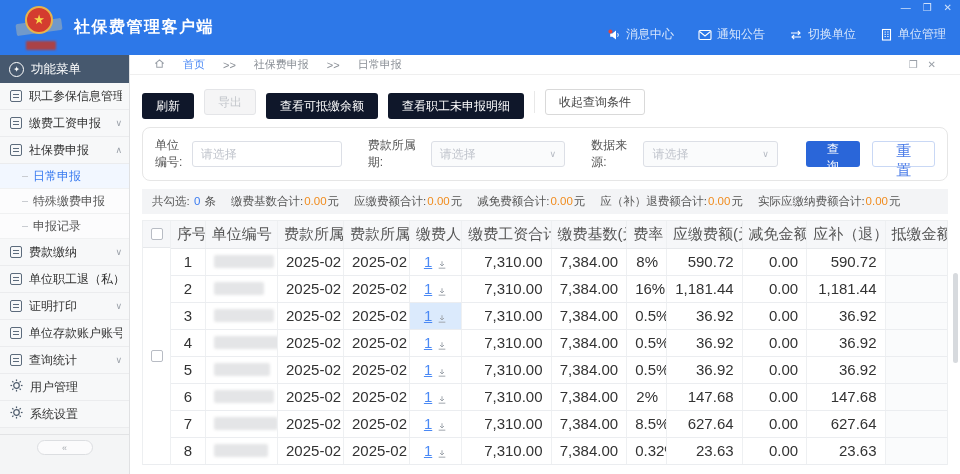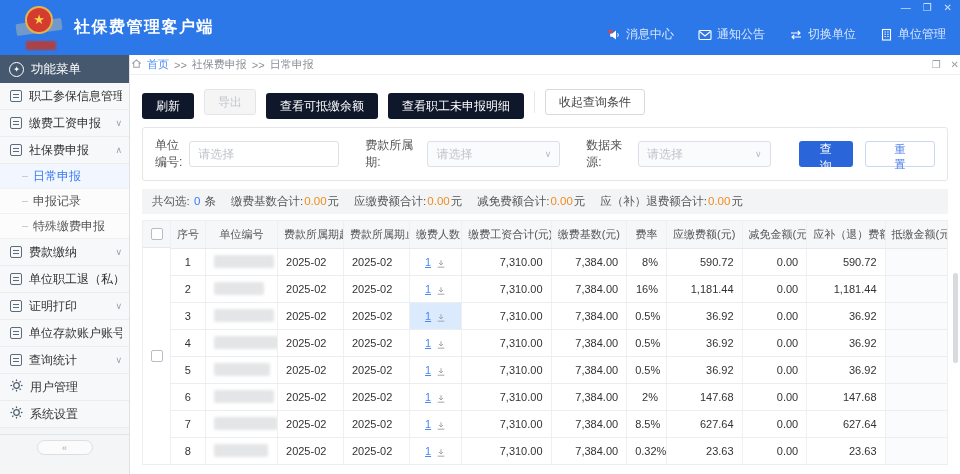--- a/index.html
+++ b/index.html
@@ -38,56 +38,56 @@
   .sb-sub { height:25px; display:flex; align-items:center; padding-left:33px; color:#555; background:#fcfcfd;
     border-bottom:1px solid #f0f1f2; cursor:pointer; position:relative; white-space:nowrap; }
   .sb-sub:before { content:''; position:absolute; left:22px; top:12px; width:6px; height:1px; background:#c9ccd1; }
   .sb-sub.active { color:#3a7bf0; background:#f2f7ff; }
   .sb-collapse { margin-top:6px; border-top:1px solid #e2e3e5; padding-top:5px; display:flex; justify-content:center; }
   .sb-collapse .pill { min-width:56px; height:15px; border:1px solid #dcdee1; border-radius:8px; background:#fbfbfc;
     color:#a7abb1; font-size:9px; display:flex; align-items:center; justify-content:center; cursor:pointer; }
 
   
   .content { flex:1; min-width:0; display:flex; flex-direction:column; background:#fff; position:relative; }
-  .crumb-bar { height:20px; flex:none; display:flex; align-items:center; gap:5px; padding:0 1px; font-size:11px; color:#8a8f96; border-bottom:1px solid #efefef; }
+  .crumb-bar { height:20px; flex:none; display:flex; align-items:center; gap:18px; padding:0 24px; font-size:11px; color:#8a8f96; border-bottom:1px solid #efefef; }
   .crumb-home { color:#4a89f5; }
   .crumb-right { margin-left:auto; display:flex; gap:10px; color:#9aa0a8; font-size:10px; }
   .crumb-right span { cursor:pointer; }
 
   .toolbar { display:flex; align-items:center; gap:10px; padding:10px 12px 8px; flex:none; }
   .btn { height:26px; padding:0 13px; font-size:12px; border-radius:3px; border:1px solid transparent;
     display:inline-flex; align-items:center; cursor:pointer; white-space:nowrap; }
   .btn-primary { background:#0f172a; color:#fff;margin-top:8px; }
   .btn-disabled { background:#f5f5f6; color:#c3c6cb; border-color:#e4e5e8; }
   .btn-plain { background:#fff; color:#444; border-color:#d9d9d9; }
   .divider-v { width:1px; height:22px; background:#e8e8e8; }
 
-  .filter-panel { margin:0 12px; border:1px solid #e6e6e6; border-radius:3px; padding:9px 12px; display:flex; align-items:center; font-size:12px; color:#555; flex:none;justify-content:space-between; }
+  .filter-panel { margin:0 12px; border:1px solid #e6e6e6; border-radius:8px; padding:9px 12px; display:flex; align-items:center; font-size:12px; color:#555; flex:none;justify-content:space-between; }
   .f-group { display:flex; align-items:center; gap:7px; margin-right:26px; }
   .f-input { width:150px; height:26px; border:1px solid #dcdfe6; border-radius:3px; padding:0 8px; font-size:12px; color:#606266; outline:none; }
   .f-input::placeholder { color:#c0c4cc; }
   .f-select { width:150px; height:26px; border:1px solid #dcdfe6; border-radius:3px; padding:0 8px; font-size:12px;
     color:#c0c4cc; background:#fafbfc; display:flex; align-items:center; justify-content:space-between; cursor:pointer; }
   .f-select .arrow { color:#b4b9c2; font-size:9px; }
   .btn-search { background:#2a66d9; color:#fff; height:26px; padding:0 15px; border-radius:3px; font-size:12px; border:none; margin-left:2px; cursor:pointer; }
-  .btn-reset { background:#fff; color:#4a7be8; border:1px solid #c9d8f5; height:26px; padding:0 23px; border-radius:3px; font-size:11px; margin-left:12px; cursor:pointer; }
+  .btn-reset { background:#fff; color:#4a7be8; border:1px solid #c9d8f5; height:26px; padding:0 15px; border-radius:3px; font-size:15px; margin-left:12px; cursor:pointer; }
 
   .summary { margin:8px 12px 0; background:#f3f4f6; height:25px; display:flex; align-items:center; padding:0 10px; font-size:11.5px; color:#555; flex:none; white-space:nowrap; overflow:hidden; }
   .sum-item { margin-right:15px; }
   .sum-val { color:#f08c1e; margin:0 1px; }
   .sum-sel { color:#3a7bf0; margin:0 1px; }
 
   
   .table-area { margin:6px 12px 0; display:flex; border:1px solid #edeff1; border-bottom:none; flex:none; }
   .check-col { width:28px; flex:none; border-right:1px solid #eef0f2; display:flex; flex-direction:column; }
   .check-head { height:27px; background:#f6f7f9; border-bottom:1px solid #e6e8eb; display:flex; align-items:center; justify-content:center; }
   .check-body { flex:1; display:flex; align-items:center; justify-content:center; border-bottom:1px solid #ebedf0; }
   .cbx { width:12px; height:12px; border:1px solid #b8bcc4; border-radius:2px; background:#fff; cursor:pointer; }
 
-  table { flex:1; border-collapse:collapse; table-layout:fixed; font-size:11px; width:100%; }
+  table { flex:1; border-collapse:collapse; table-layout:fixed; font-size:15px; width:100%; }
   th { height:27px; background:#f6f7f9; color:#555; font-weight:normal; border-bottom:1px solid #e6e8eb;
     border-right:1px solid #eef0f2; padding:0 6px; text-align:center; white-space:nowrap; overflow:hidden; }
   td { height:27px; border-bottom:1px solid #ebedf0; border-right:1px solid #eef0f2; padding:0 8px; color:#333; white-space:nowrap; overflow:hidden; }
   th:last-child, td:last-child { border-right:none; }
   td.num { text-align:right; }
   td.ctr { text-align:center; }
   td.c-offset { background:#fafbfc; }
   .redact { width:60px; height:13px; background:#e4e5e7; border-radius:2px; filter:blur(1.5px); }
   tr:nth-child(2) .redact { width:50px; } tr:nth-child(4) .redact { width:66px; }
   tr:nth-child(5) .redact { width:56px; } tr:nth-child(7) .redact { width:64px; }
@@ -175,24 +175,24 @@
     </div>
     <div class="sb-item">
       <span class="sq-icon"></span>
       <span class="lbl">社保费申报</span>
       <span class="chev">∧</span>
     </div>
     <div class="sb-sub active">
       <span>日常申报</span>
     </div>
     <div class="sb-sub">
+      <span>特殊缴费申报</span>
+    </div>
+    <div class="sb-sub">
       <span>申报记录</span>
-    </div>
-    <div class="sb-sub">
-      <span>特殊缴费申报</span>
     </div>
     <div class="sb-item">
       <span class="sq-icon"></span>
       <span class="lbl">费款缴纳</span>
       <span class="chev">∨</span>
     </div>
     <div class="sb-item">
       <span class="sq-icon"></span>
       <span class="lbl">单位职工退（私）费申请管理</span>
     </div>
@@ -305,20 +305,21 @@
     <div class="summary">
       <span class="sum-item">
         <span>共勾选:</span>
         <span class="sum-sel">0</span>
         <span>条</span>
       </span>
       <span class="sum-item"><span>缴费基数合计:</span><span class="sum-val">0.00</span><span>元</span></span>
         <span class="sum-item"><span>应缴费额合计:</span><span class="sum-val">0.00</span><span>元</span></span>
         <span class="sum-item"><span>减免费额合计:</span><span class="sum-val">0.00</span><span>元</span></span>
         <span class="sum-item"><span>应（补）退费额合计:</span><span class="sum-val">0.00</span><span>元</span></span>
+        <span class="sum-item"><span>实际应缴纳费额合计:</span><span class="sum-val">0.00</span><span>元</span></span>
     </div>
 
     <div class="table-area">
       <div class="check-col">
         <div class="check-head">
           <span class="cbx"></span>
         </div>
         <div class="check-body">
           <span class="cbx"></span>
         </div>

